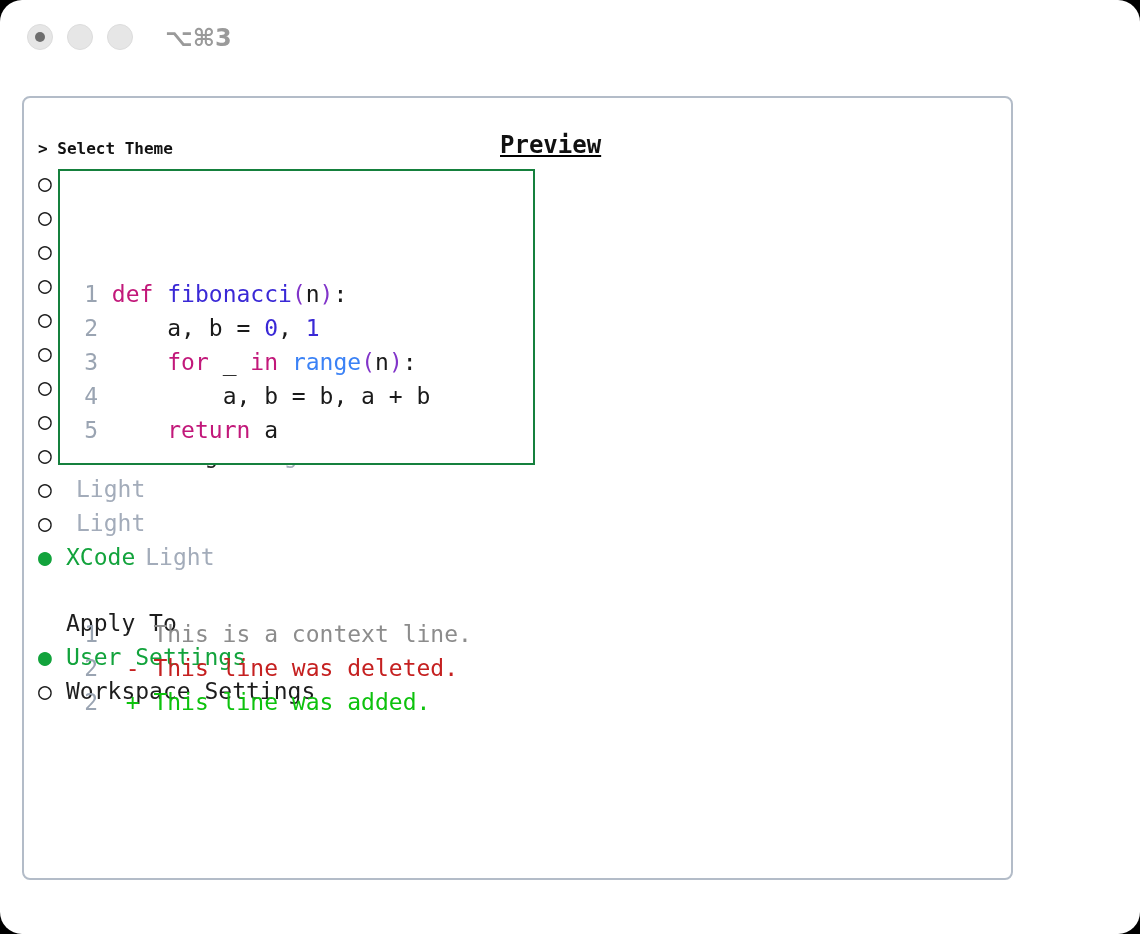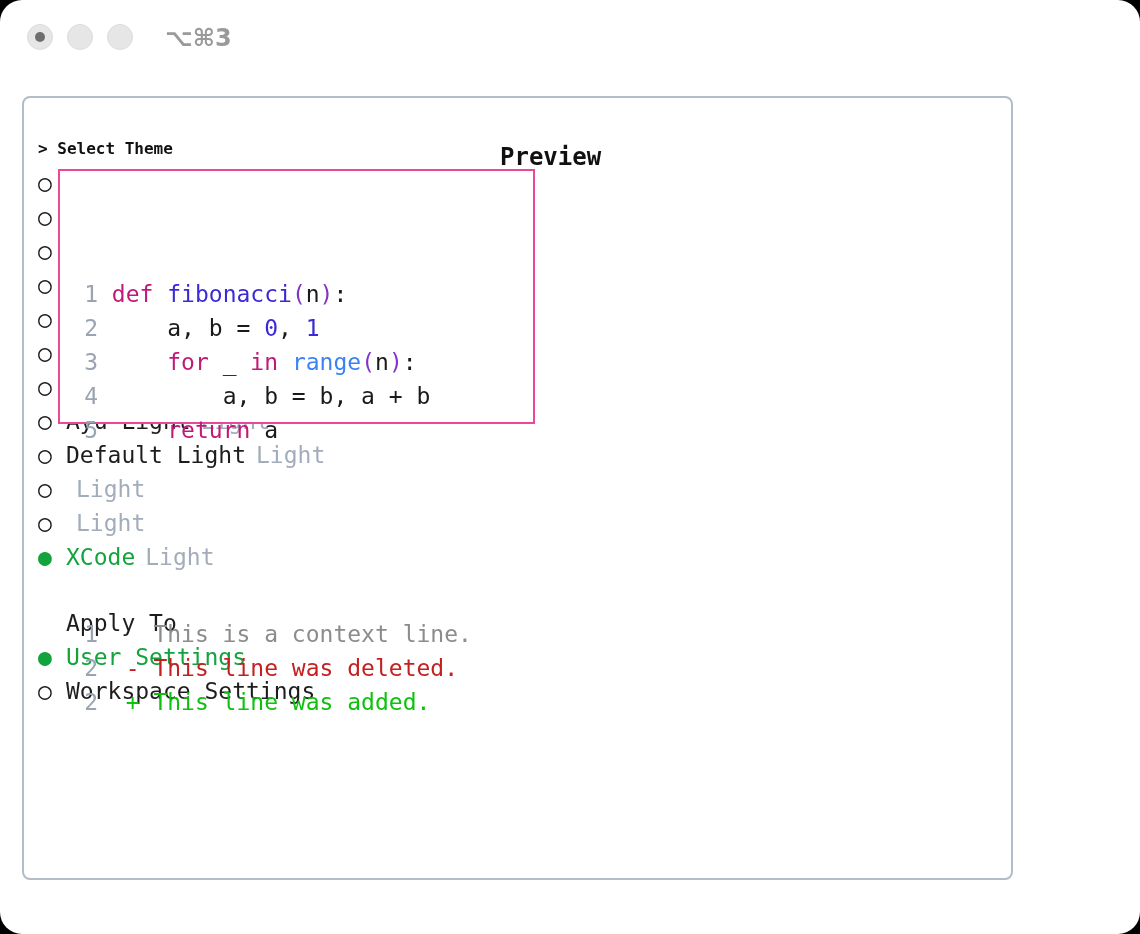--- a/index.html
+++ b/index.html
@@ -81,22 +81,23 @@
   
   .left-col {
     position: absolute;
     left: 14px;
     top: 34px;
     width: 460px;
   }
   .right-col {
     position: absolute;
     left: 476px;
-    top: 42px;
+    top: 30px;
     width: 500px;
+    text-decoration: underline;
   }
 
   .heading {
     font-size: 16px;
     font-weight: bold;
     color: #111111;
     line-height: 34px;
     white-space: pre;
   }
   .heading-plain {
@@ -152,22 +153,22 @@
     width: 420px;
     white-space: normal;
   }
 
   
   .preview-box {
     position: absolute;
     left: 34px;
     top: 71px;
     width: 477px;
-    height: 255px;
-    border: 2px solid #ec4899;
+    height: 296px;
+    border: 2px solid #15803d;
     box-sizing: border-box;
     background: #ffffff;
   }
   .code-area {
     position: absolute;
     left: 12px;
     top: 38px;
     font-size: 23px;
     line-height: 34px;
     white-space: pre;

